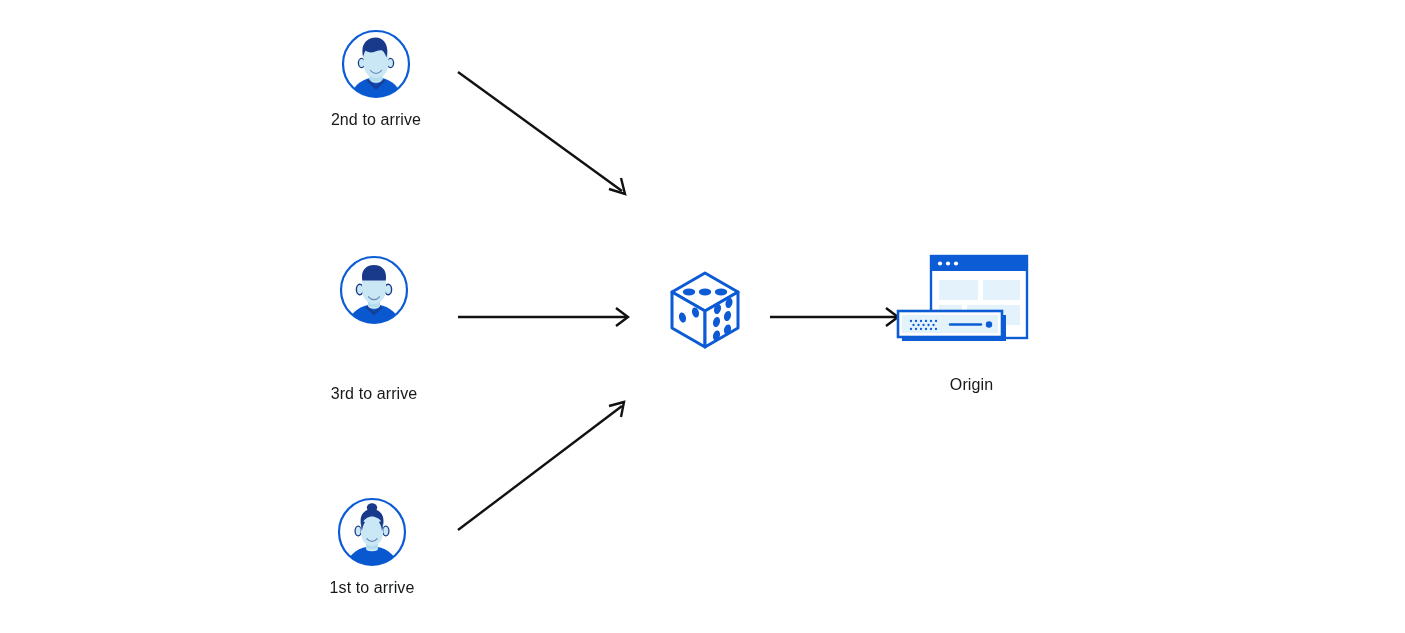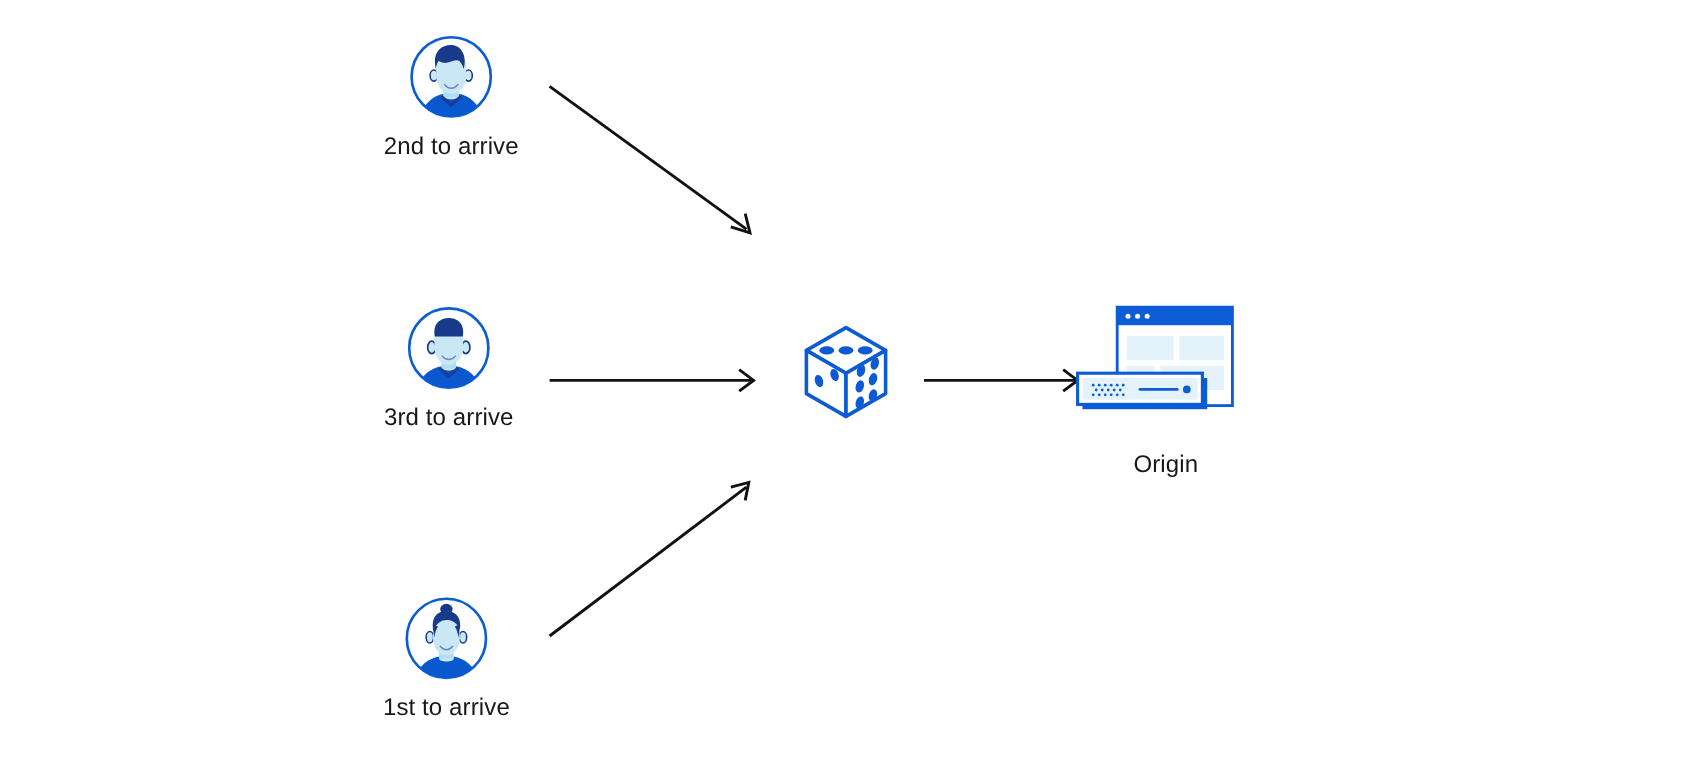--- a/index.html
+++ b/index.html
@@ -28,30 +28,30 @@
     display: flex;
     flex-direction: column;
     align-items: center;
   }
   .node-icon {
     display: block;
     line-height: 0;
   }
   .node-label {
     margin-top: 11px;
-    font-size: 20px;
+    font-size: 16px;
     font-weight: 400;
     color: #16181a;
     letter-spacing: 0.1px;
     white-space: nowrap;
     text-align: left;
   }
   
   #node-second { left: 311px; top: 28px;  width: 130px; }
-  #node-third  { left: 309px; top: 254px; width: 130px; }
+  #node-third  { left: 309px; top: 254px; width: 130px; gap: 48px; }
   #node-first  { left: 307px; top: 496px; width: 130px; }
   
   #node-dice   { left: 660px; top: 265px; width: 90px; }
   
   #node-origin { left: 893px; top: 252px; width: 145px; }
   #node-origin .node-label { margin-top: 14px; margin-left: 12px; }
 
   svg.arrow-layer {
     position: absolute;
     left: 0; top: 0;

